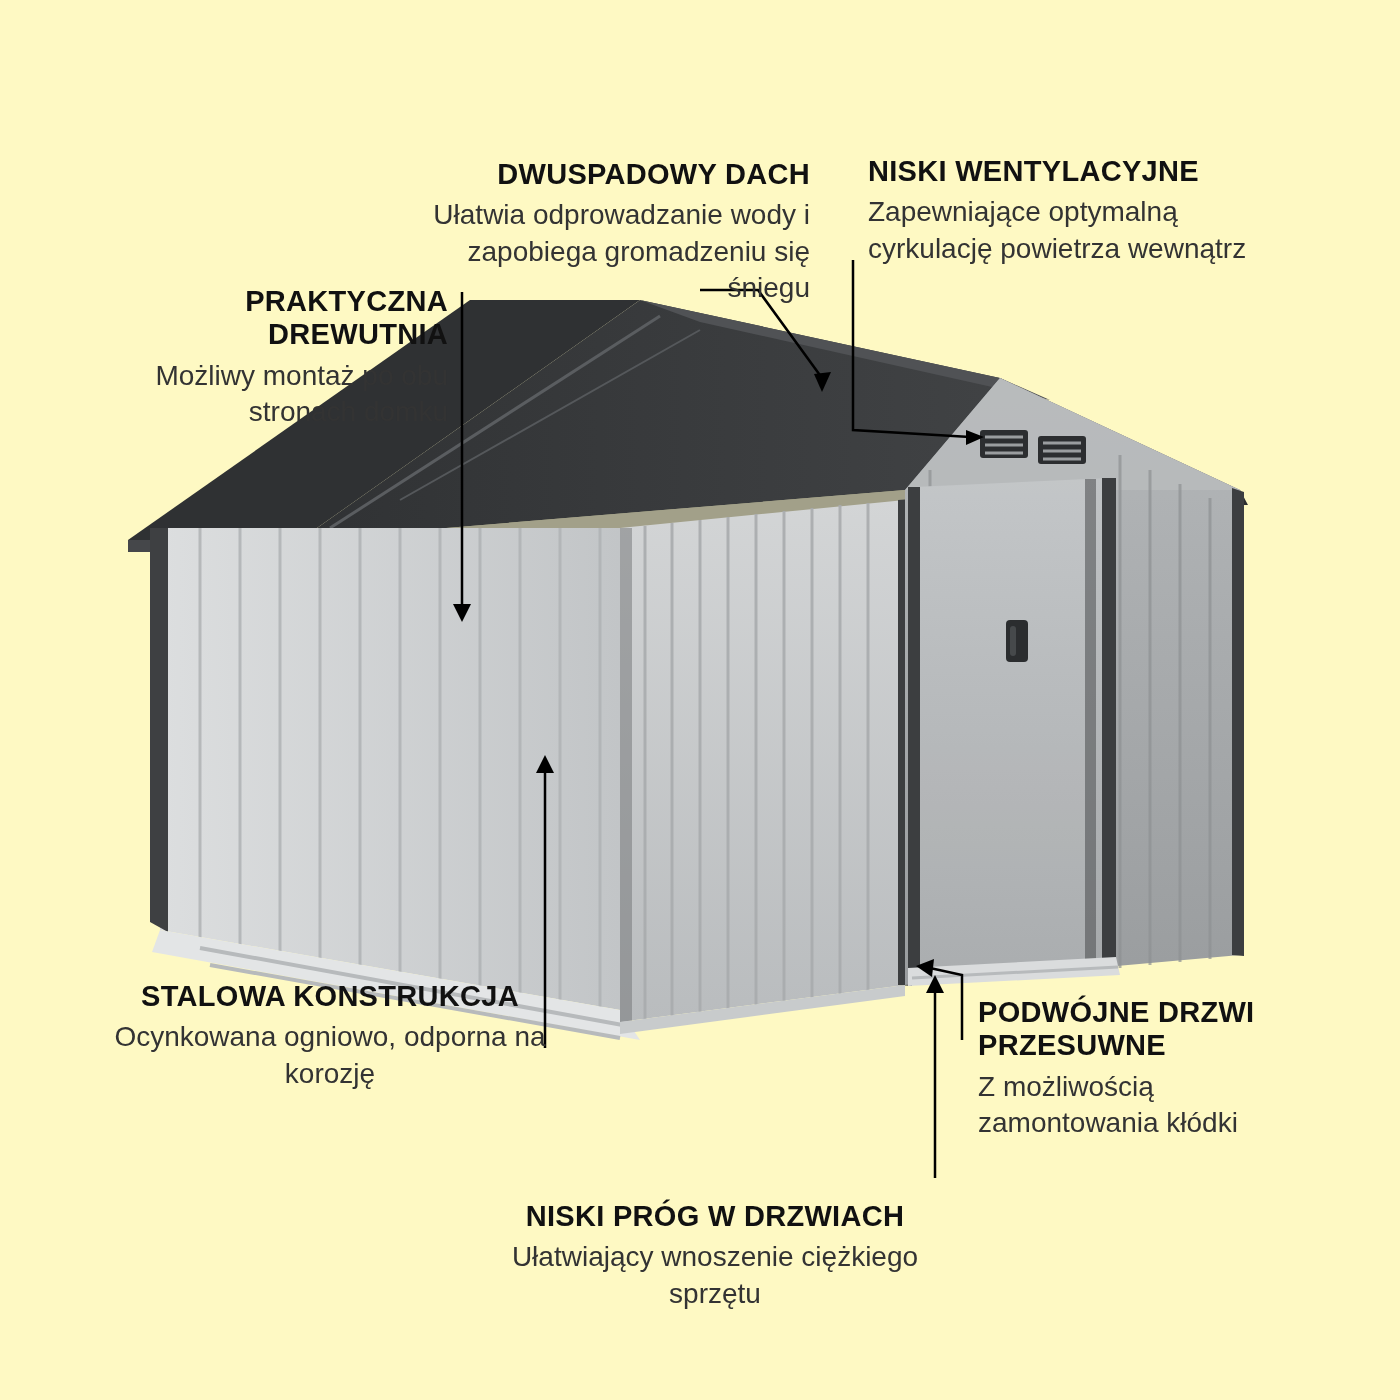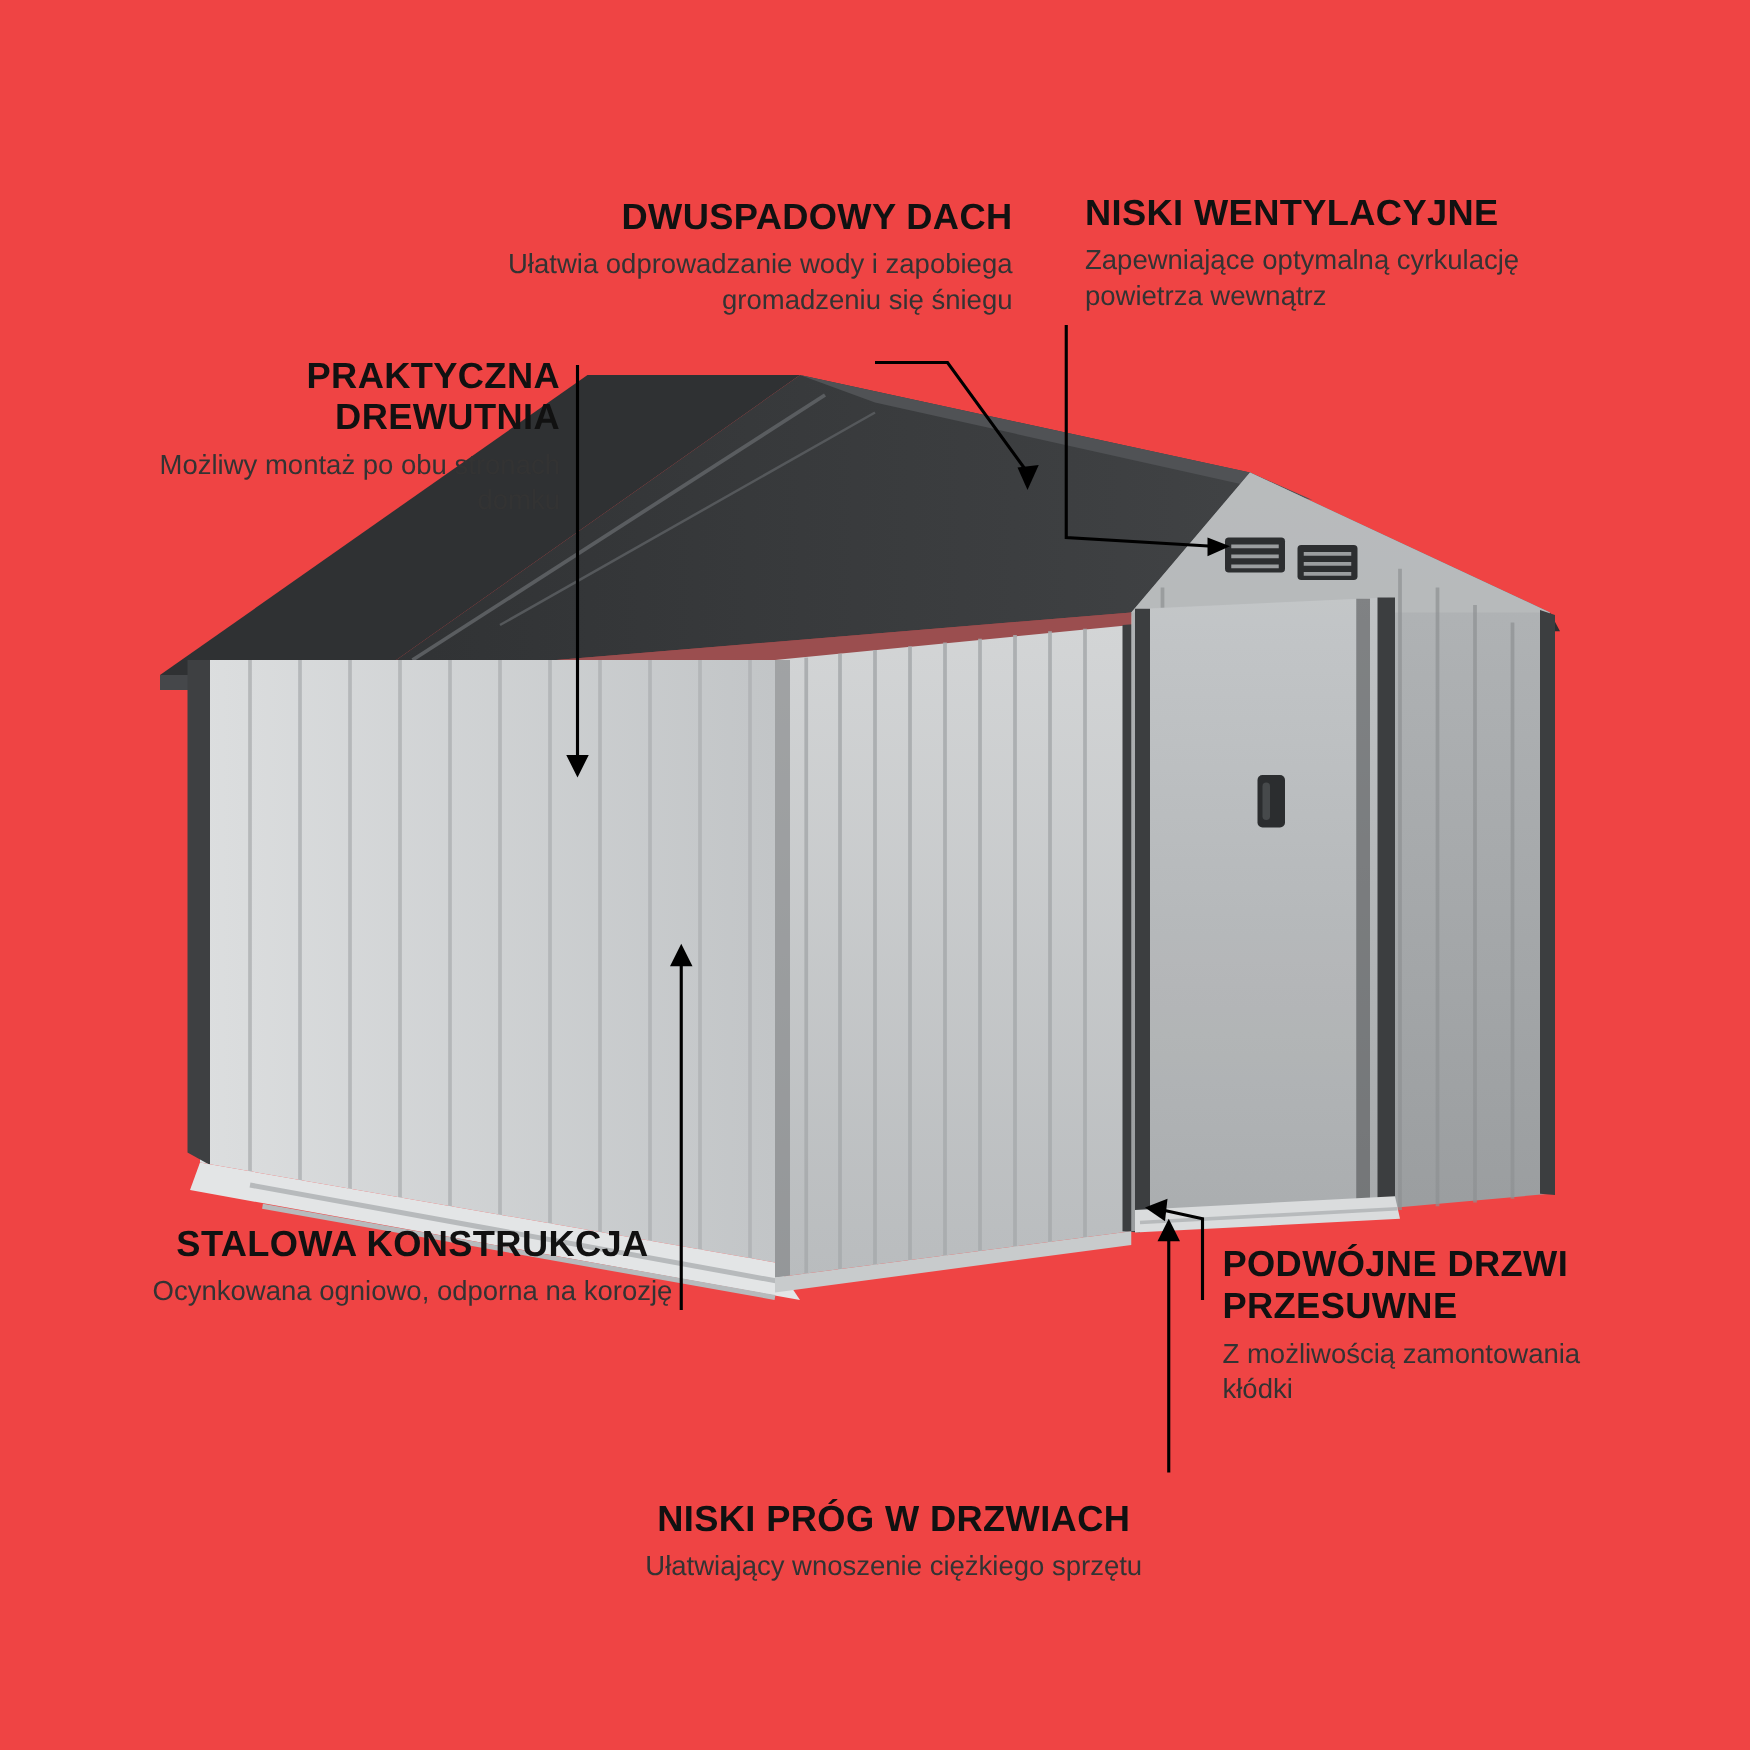--- a/index.html
+++ b/index.html
@@ -4,39 +4,39 @@
 <style>
   html, body {
     margin: 0;
     padding: 0;
     background: #ffffff;
   }
   #page {
     position: relative;
     width: 1400px;
     height: 1400px;
-    background: #ef4444;
+    background: #fef9c3;
     font-family: "Liberation Sans", sans-serif;
     overflow: hidden;
   }
   .callout {
     position: absolute;
     box-sizing: border-box;
   }
   .callout .title {
     font-weight: bold;
     color: #111111;
     font-size: 29px;
     line-height: 1.15;
     letter-spacing: 0.3px;
     margin: 0 0 6px 0;
   }
   .callout .desc {
     color: #333333;
-    font-size: 22px;
+    font-size: 28px;
     line-height: 1.3;
     margin: 0;
   }
   .align-right { text-align: right; }
   .align-left { text-align: left; }
   .align-center { text-align: center; }
 
   svg.overlay {
     position: absolute;
     left: 0;

